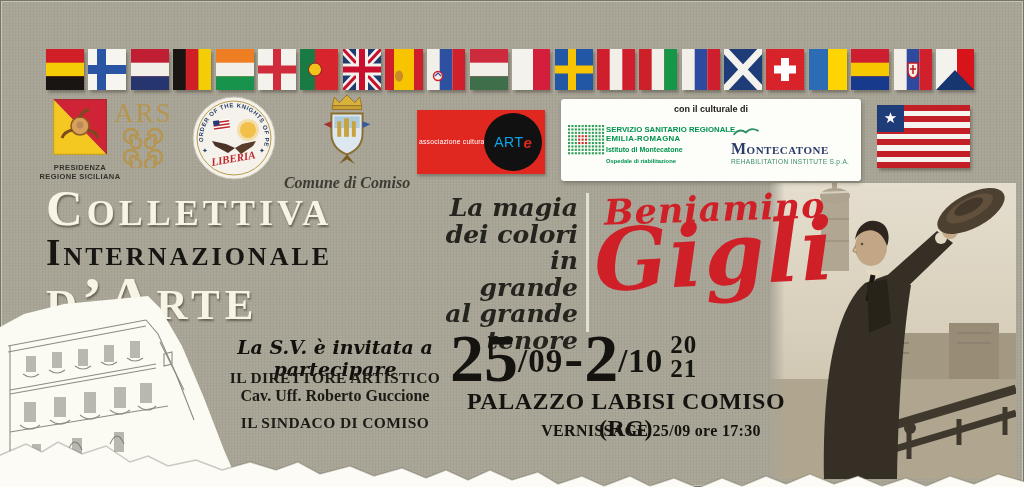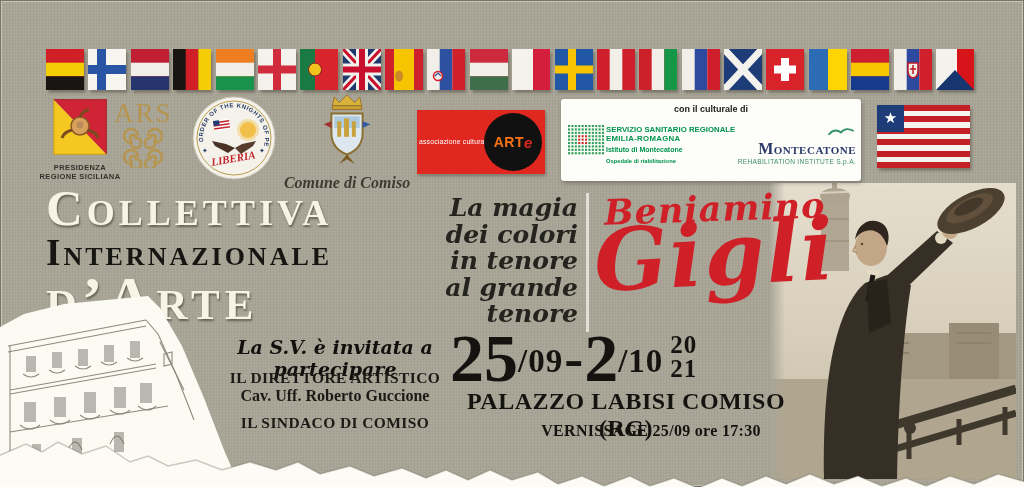--- a/index.html
+++ b/index.html
@@ -22,32 +22,32 @@
   .logo-ars{left:114px;top:100px;width:58px;text-align:center;z-index:2;}
   .ars-text{font-size:27px;color:#b5954f;letter-spacing:2px;line-height:26px;font-weight:500;}
   .seal{left:192px;top:96px;width:84px;height:84px;z-index:2;line-height:0;}
   .logo-comiso{left:280px;top:92px;width:134px;text-align:center;z-index:2;}
   .comiso-caption{font-size:16px;font-style:italic;font-weight:600;color:#3d3b32;margin-top:2px;}
   .logo-arte{left:417px;top:110px;width:128px;height:64px;background:#e02820;z-index:2;box-shadow:1px 2px 3px rgba(40,38,28,.35);}
   .arte-left{position:absolute;left:2px;top:28px;width:64px;text-align:center;color:#fff;
     font-family:"Liberation Sans",sans-serif;font-size:6.8px;letter-spacing:.2px;white-space:nowrap;}
   .arte-circle{position:absolute;right:3px;top:3px;width:58px;height:58px;border-radius:50%;background:#111;
     display:flex;align-items:center;justify-content:center;font-family:"Liberation Sans",sans-serif;}
-  .arte-main{color:#f97316;font-size:14px;font-weight:bold;letter-spacing:.5px;}
+  .arte-main{color:#0ea5e9;font-size:14px;font-weight:normal;letter-spacing:.5px;}
   .arte-accent{color:#e02820;font-size:15px;font-weight:bold;font-style:italic;}
   .patronage{left:561px;top:99px;width:300px;height:82px;background:#fdfdf9;border-radius:3px;
     box-shadow:1px 2px 4px rgba(40,38,28,.35);z-index:2;font-family:"Liberation Sans",sans-serif;}
   .pat-header{position:absolute;top:5px;left:0;width:100%;text-align:center;font-size:9px;font-weight:bold;color:#1c1a16;}
   .ssr-dots{position:absolute;left:7px;top:26px;line-height:0;}
   .ssr-col{position:absolute;left:45px;top:26px;width:112px;color:#00934f;}
   .ssr-l1{font-size:7.8px;font-weight:bold;line-height:9px;white-space:nowrap;}
   .ssr-l2{font-size:7.8px;font-weight:bold;line-height:9px;letter-spacing:.3px;}
   .ssr-l3{font-size:7px;font-weight:bold;margin-top:3px;white-space:nowrap;}
   .ssr-l4{font-size:5.8px;font-weight:bold;margin-top:5px;white-space:nowrap;}
-  .mont-col{position:absolute;left:155px;top:24px;width:140px;text-align:right;}
+  .mont-col{position:absolute;left:170px;top:24px;width:140px;text-align:left;}
   .mont-name{font-family:"Liberation Serif",serif;font-variant:small-caps;font-size:16px;font-weight:bold;
     color:#2b3a6a;letter-spacing:.5px;line-height:16px;white-space:nowrap;}
   .mont-sub{font-size:6.6px;color:#3c8f68;letter-spacing:.3px;margin-top:1px;white-space:nowrap;}
   .liberia-flag{left:877px;top:105px;width:93px;height:63px;z-index:2;box-shadow:1.5px 2.5px 3px rgba(40,38,28,.4);
     background:repeating-linear-gradient(180deg,#c22026 0 5.73px,#f6f4ee 5.73px 11.46px);}
   .liberia-canton{position:absolute;left:0;top:0;width:27px;height:27px;background:#1d3c78;color:#fff;
     font-size:15px;line-height:26px;text-align:center;font-family:"Liberation Sans",sans-serif;}
   
   .title{left:46px;top:182px;width:410px;z-index:2;font-weight:bold;font-variant:small-caps;}
   .t1{font-size:51px;line-height:52px;color:#f7f4e6;letter-spacing:4px;text-shadow:1px 2px 2px rgba(45,42,32,.55);padding-right:2px;}
@@ -414,21 +414,21 @@
 
   <div class="abs title">
     <div class="t1">Collettiva</div>
     <div class="t2">Internazionale</div>
     <div class="t3">d’Arte</div>
   </div>
 
   <div class="abs tribute">
     <div>La magia</div>
     <div>dei colori</div>
-    <div>in tenore</div>
+    <div>in grande</div>
     <div>al grande</div>
     <div>tenore</div>
   </div>
   <div class="abs separator"></div>
 
   <div class="abs beniamino">Beniamino</div>
   <div class="abs gigli">Gigli</div>
 
   <div class="abs photo">
     <svg width="247" height="296" viewBox="0 0 247 296">

